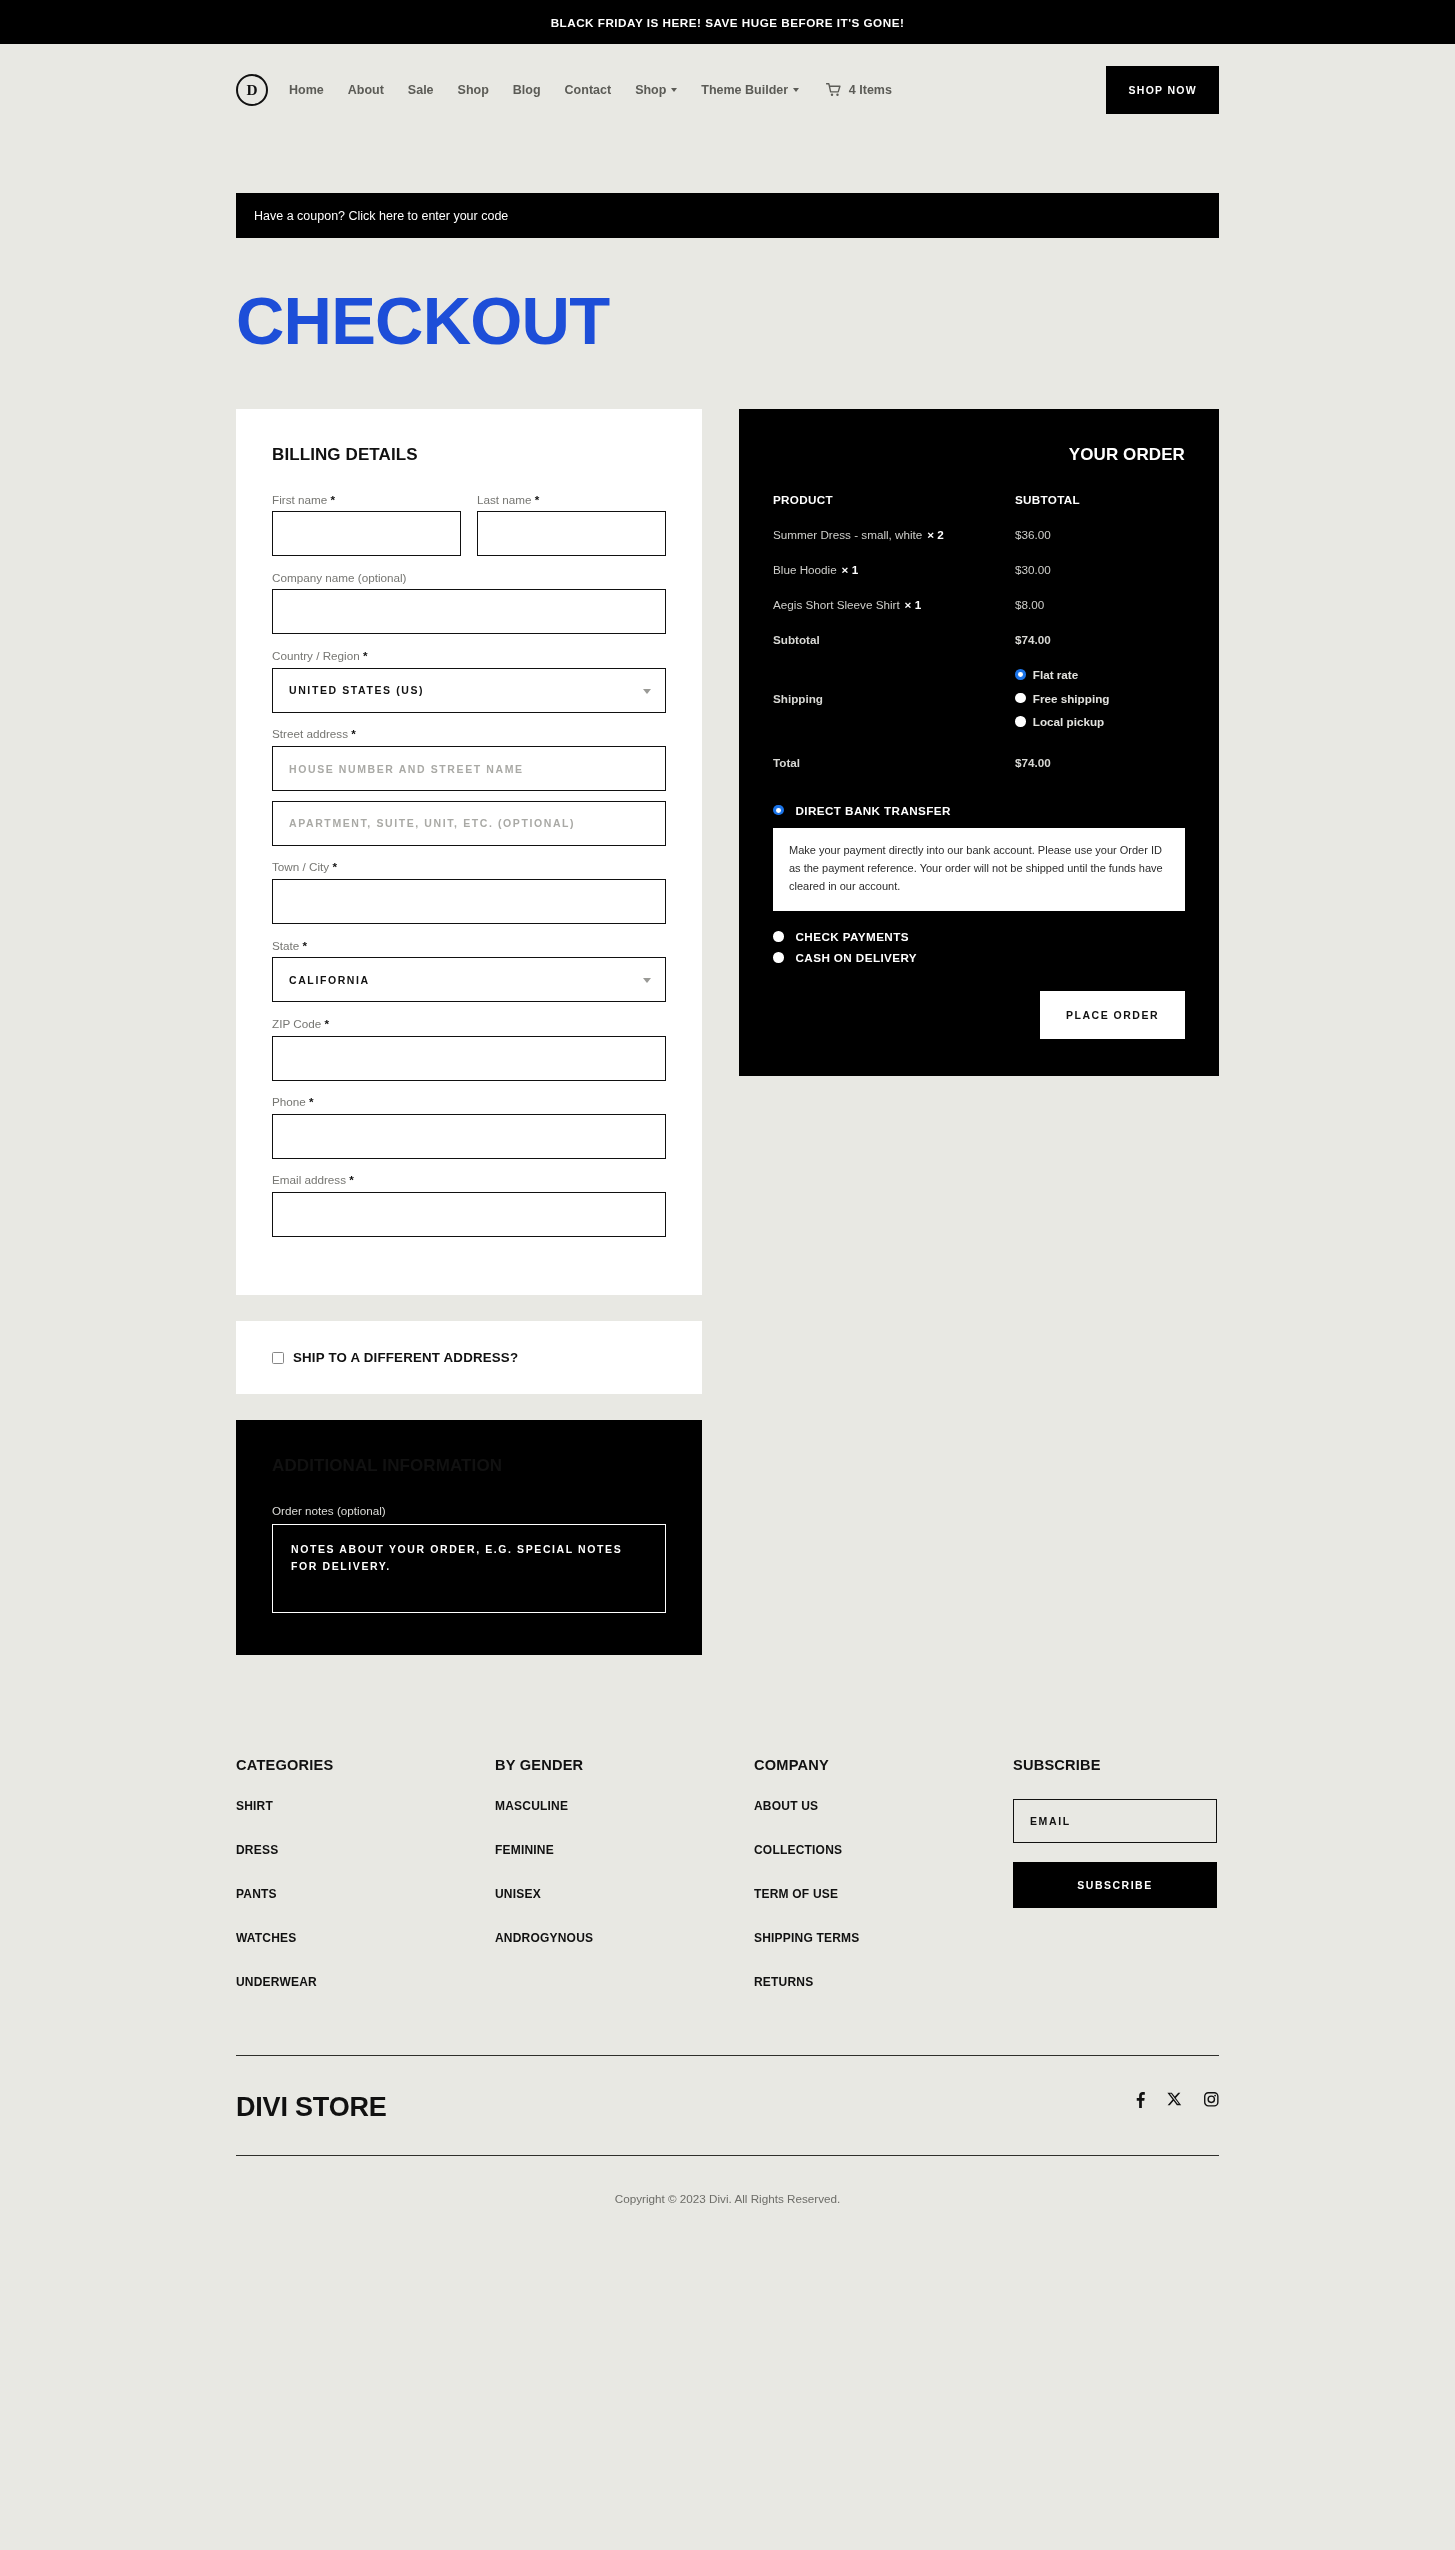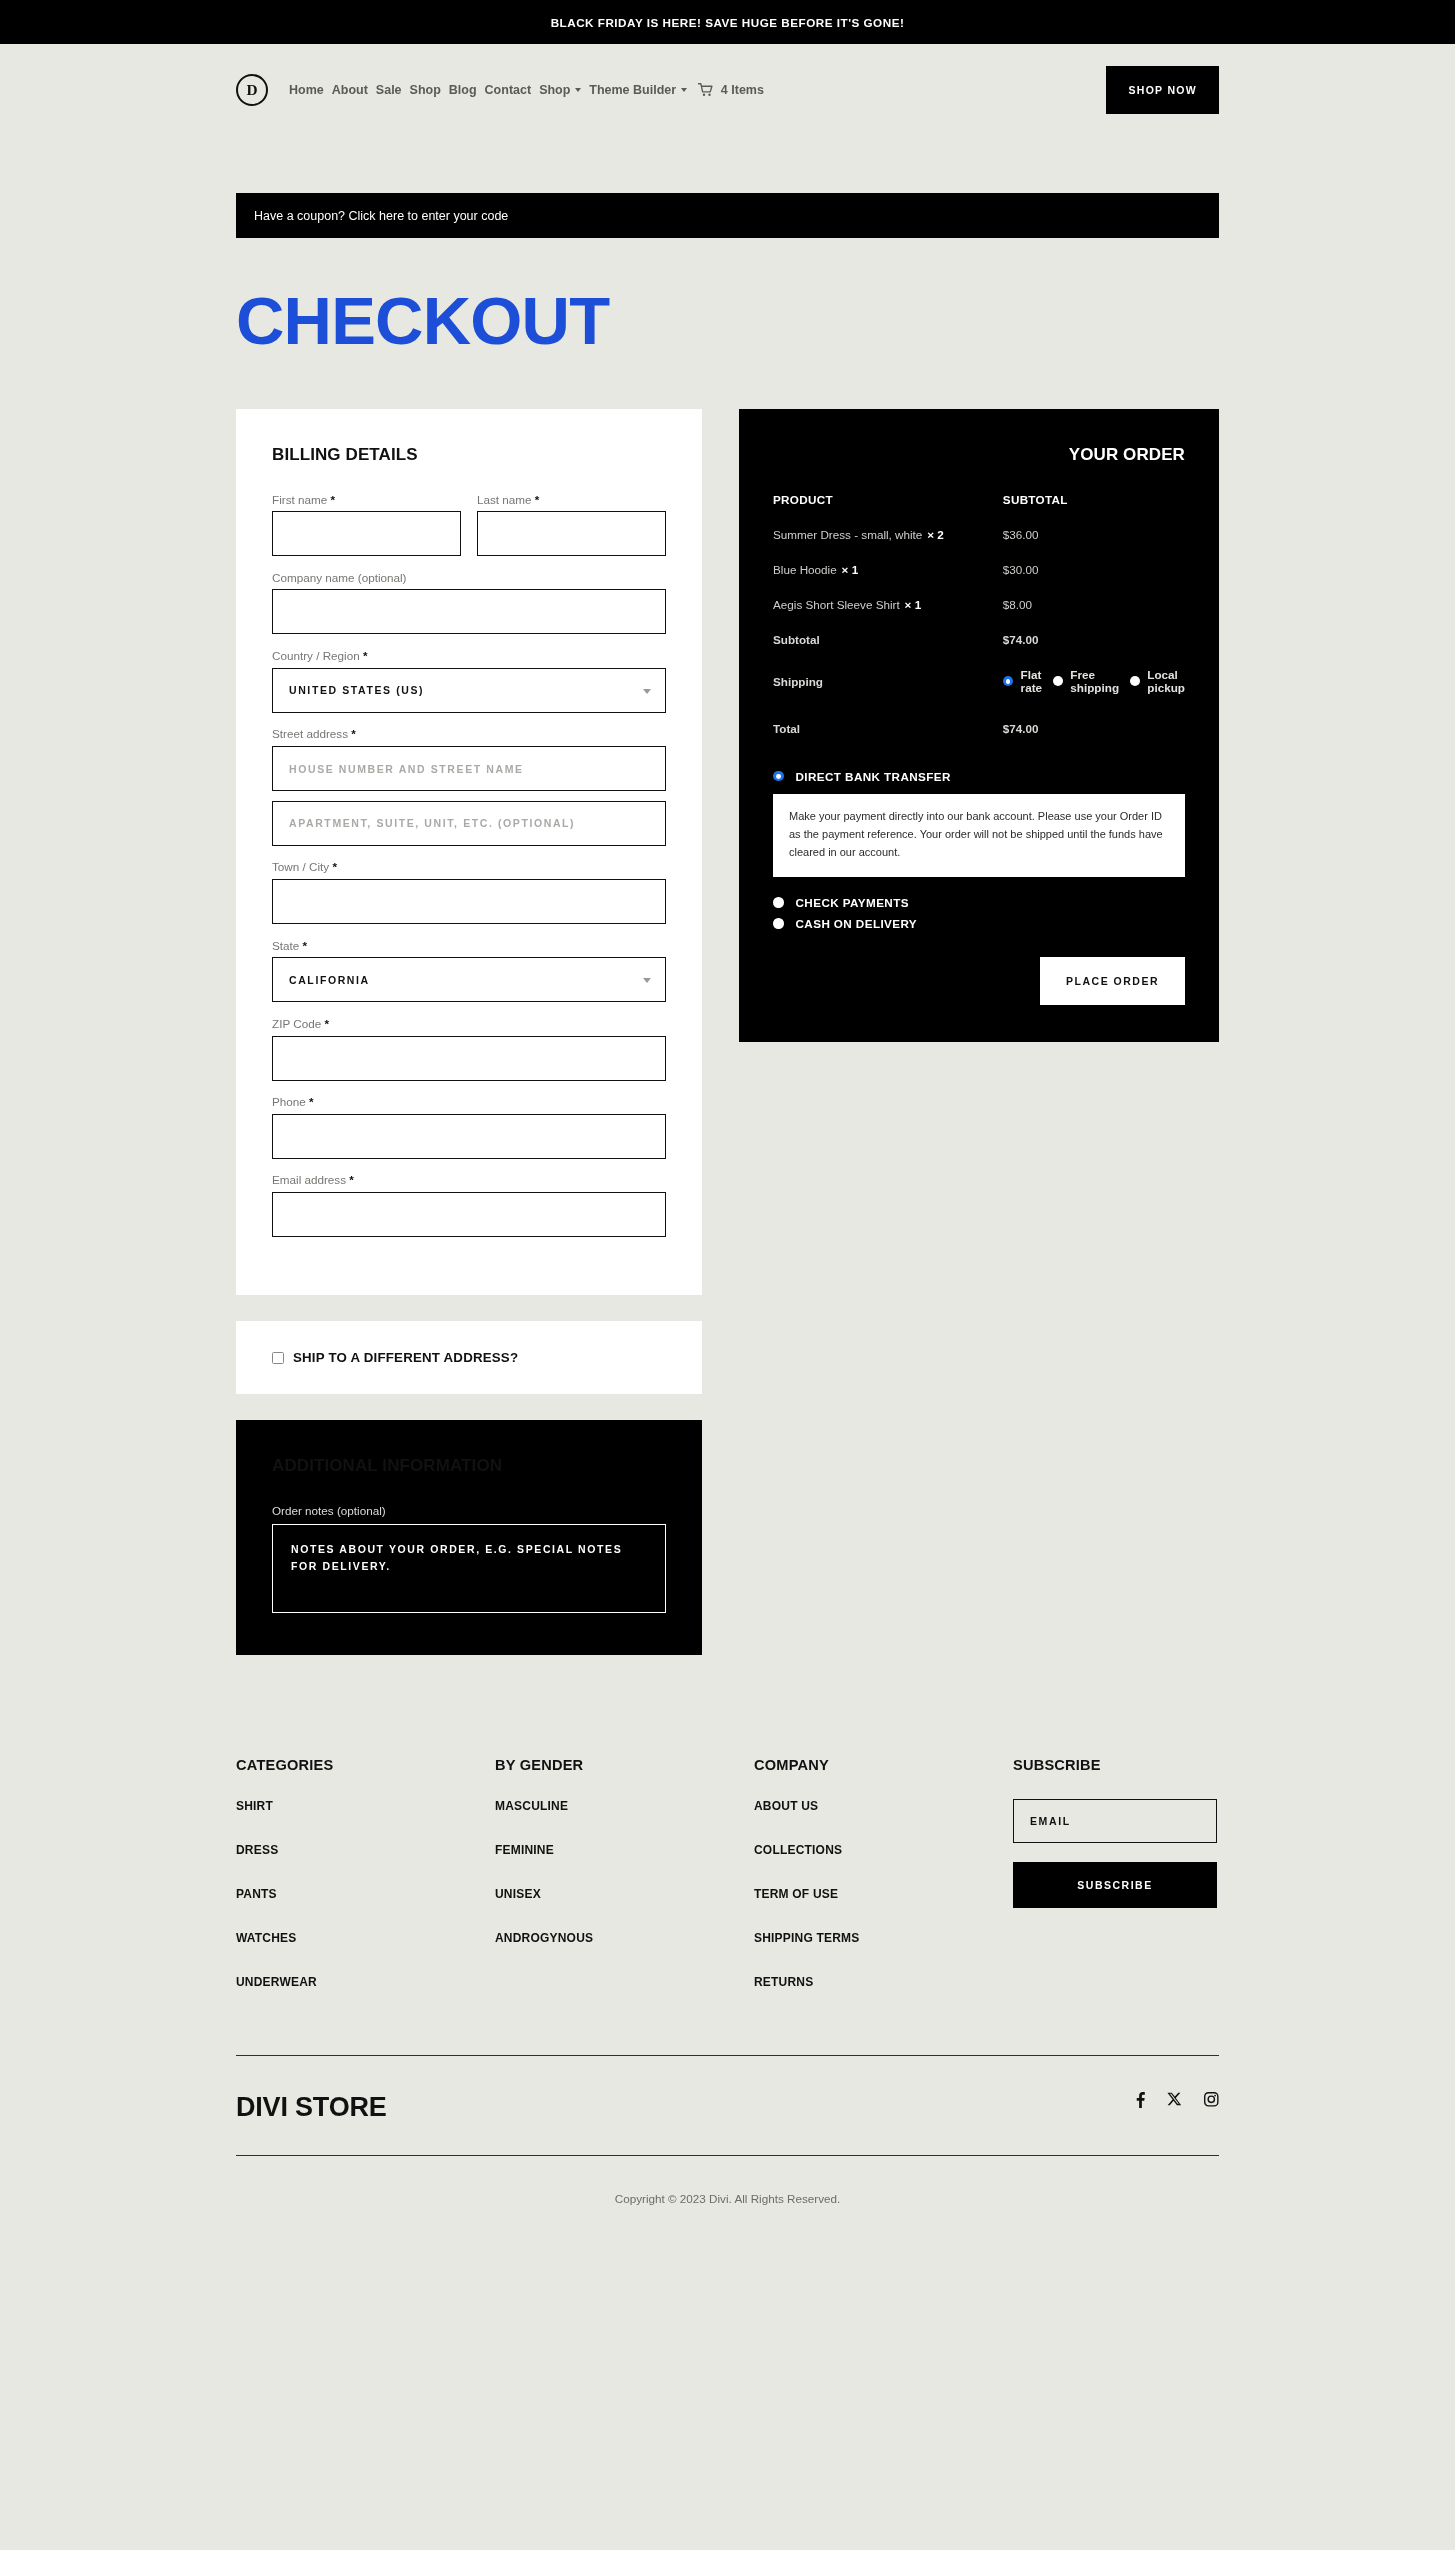--- a/index.html
+++ b/index.html
@@ -38,21 +38,21 @@
     border: 2.4px solid #111;
     border-radius: 50%;
     display: flex; align-items: center; justify-content: center;
     font-size: 15.4px; font-weight: 700; color: #111;
     font-family: "Liberation Serif", serif;
     flex: 0 0 auto;
   }
   .nav {
     display: flex;
     align-items: center;
-    gap: 8px;
+    gap: 24px;
     margin-left: 21px;
   }
   .nav-item {
     font-size: 12.5px;
     color: #5b5b56;
     font-weight: 600;
     display: flex;
     align-items: center;
     gap: 4.9px;
     cursor: pointer;
@@ -257,21 +257,21 @@
   .order-table th.col-sub, .order-table td.col-sub { width: 170px; }
   .order-table td {
     font-size: 11.7px;
     color: #cfcfcb;
     padding: 0 0 22px 0;
     vertical-align: top;
   }
   .order-table tr.totals td { color: #d8d8d4; font-weight: 700; }
   .qty { color: #fff; font-weight: 700; padding-left: 4.9px; }
 
-  .ship-options { display: flex; gap: 10.5px; }
+  .ship-options { display: flex; flex-direction: column; gap: 10.5px; }
   .ship-opt { display: flex; align-items: center; gap: 7.3px; cursor: pointer; }
   .radio {
     width: 10.5px; height: 10.5px;
     border-radius: 50%;
     background: #fff;
     flex: 0 0 auto;
     position: relative;
   }
   .radio.on { background: #1a73e8; }
   .radio.on::after {

